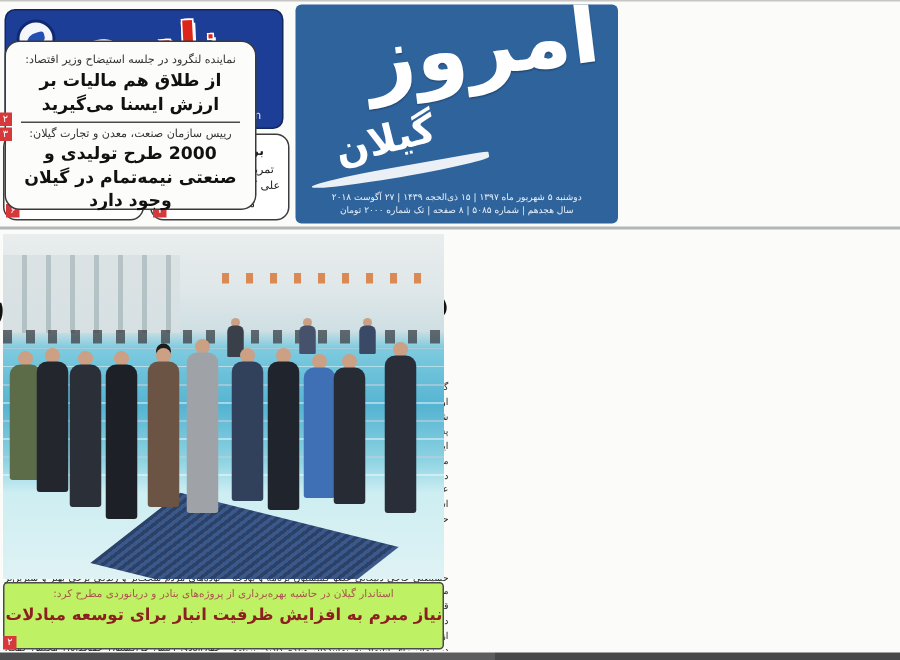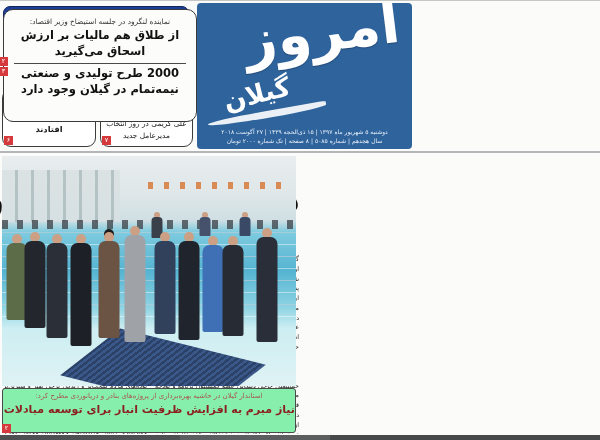--- a/index.html
+++ b/index.html
@@ -31,21 +31,21 @@
   .ad-foot .sep{margin:0 4px;color:#ffffff;}
   
   .teaser{position:absolute;top:88px;height:58px;background:#fff;border:1px solid #3c3c3c;
           border-radius:9px;padding:4px 3px 3px;text-align:center;color:#1a1a1a;}
   .teaser .tl{font-size:7.4px;line-height:1.55;}
   .teaser .tl.b{font-weight:bold;font-size:8.4px;}
   .badge{background:#d6393b;color:#fff;font-size:6.5px;width:9px;height:9px;line-height:9px;
          text-align:center;display:block;}
   .teaser .badge{position:absolute;left:1px;bottom:1px;}
   
-  .trb{position:absolute;left:3px;top:8px;width:194px;height:113px;background:#fcfcfa;
+  .trb{position:absolute;left:3px;top:26px;width:168px;height:113px;background:#fcfcfa;
        border:1.5px solid #3a3a3a;border-radius:10px;padding:5px 8px;text-align:center;}
   .trb .kick{font-size:7.4px;color:#333;margin-top:2px;}
   .trb .hl{font-size:11.5px;font-weight:bold;color:#111;line-height:1.35;margin-top:2px;}
   .trb-div{border-top:1px solid #4a4a4a;margin:4px 2px 2px;}
   .trb .badge-col{position:absolute;left:-5px;top:47px;display:flex;flex-direction:column;gap:1px;}
   
   .hrule{position:absolute;left:0;right:0;top:150px;height:2px;background:#b3b6b8;}
   
   .lead{position:absolute;left:2px;top:154px;width:298px;text-align:center;color:#111;}
   .lead .kick{font-size:9.5px;color:#222;margin-top:4px;}
@@ -76,21 +76,21 @@
   .fig{position:absolute;left:var(--x);bottom:var(--b);width:26px;height:var(--h);}
   .fig::before{content:"";position:absolute;top:0;left:50%;transform:translateX(-50%);
        width:10px;height:10px;border-radius:50%;background:#cba084;}
   .fig::after{content:"";position:absolute;top:9px;left:50%;transform:translateX(-50%);
        width:21px;bottom:0;background:var(--c);border-radius:7px 7px 2px 2px;}
   .fig.small{width:14px;}
   .fig.small::before{width:6px;height:6px;}
   .fig.small::after{top:5px;width:11px;border-radius:4px 4px 1px 1px;}
   .fig.cleric::before{box-shadow:0 -3px 0 0 #1c1c1c;}
   
-  .pstory{position:absolute;right:304px;top:387px;width:294px;height:45px;background:#86efac;
+  .pstory{position:absolute;right:304px;top:387px;width:294px;height:45px;background:#bef264;
           border:1px solid #4a4a4a;border-radius:3px;text-align:center;padding-top:3px;}
   .pstory .cap{font-size:7px;color:#a8544c;}
   .pstory .hl{font-size:11px;font-weight:bold;color:#8c1f1f;margin-top:3px;white-space:nowrap;}
   .pstory .badge{position:absolute;left:-1px;bottom:-1px;}
   
   .bbar{position:absolute;left:0;right:0;top:434px;height:6px;
         background:linear-gradient(90deg,#4e4f51 0 30%,#5c5d5f 30% 55%,#47484a 55% 100%);}
 </style>
 </head>
 <body>
@@ -125,22 +125,23 @@
 
   <div class="teaser" style="right:504px;width:94px;padding-top:7px;">
     <div class="tl b">کلاهبرداران</div>
     <div class="tl b">۱۰ میلیاردی به دام</div>
     <div class="tl b">افتادند</div>
     <span class="badge">۶</span>
   </div>
 
   <div class="trb">
     <div class="kick">نماینده لنگرود در جلسه استیضاح وزیر اقتصاد:</div>
-    <div class="hl">از طلاق هم مالیات بر ارزش اسحاق می‌گیرید</div>
+    <div class="hl">از طلاق هم مالیات بر ارزش ایسنا می‌گیرید</div>
     <div class="trb-div"></div>
+    <div class="kick">رییس سازمان صنعت، معدن و تجارت گیلان:</div>
     <div class="hl">2000 طرح تولیدی و صنعتی نیمه‌تمام در گیلان وجود دارد</div>
     <div class="badge-col">
       <span class="badge">۲</span>
       <span class="badge">۳</span>
     </div>
   </div>
 
   <div class="hrule"></div>
 
   <div class="lead">

